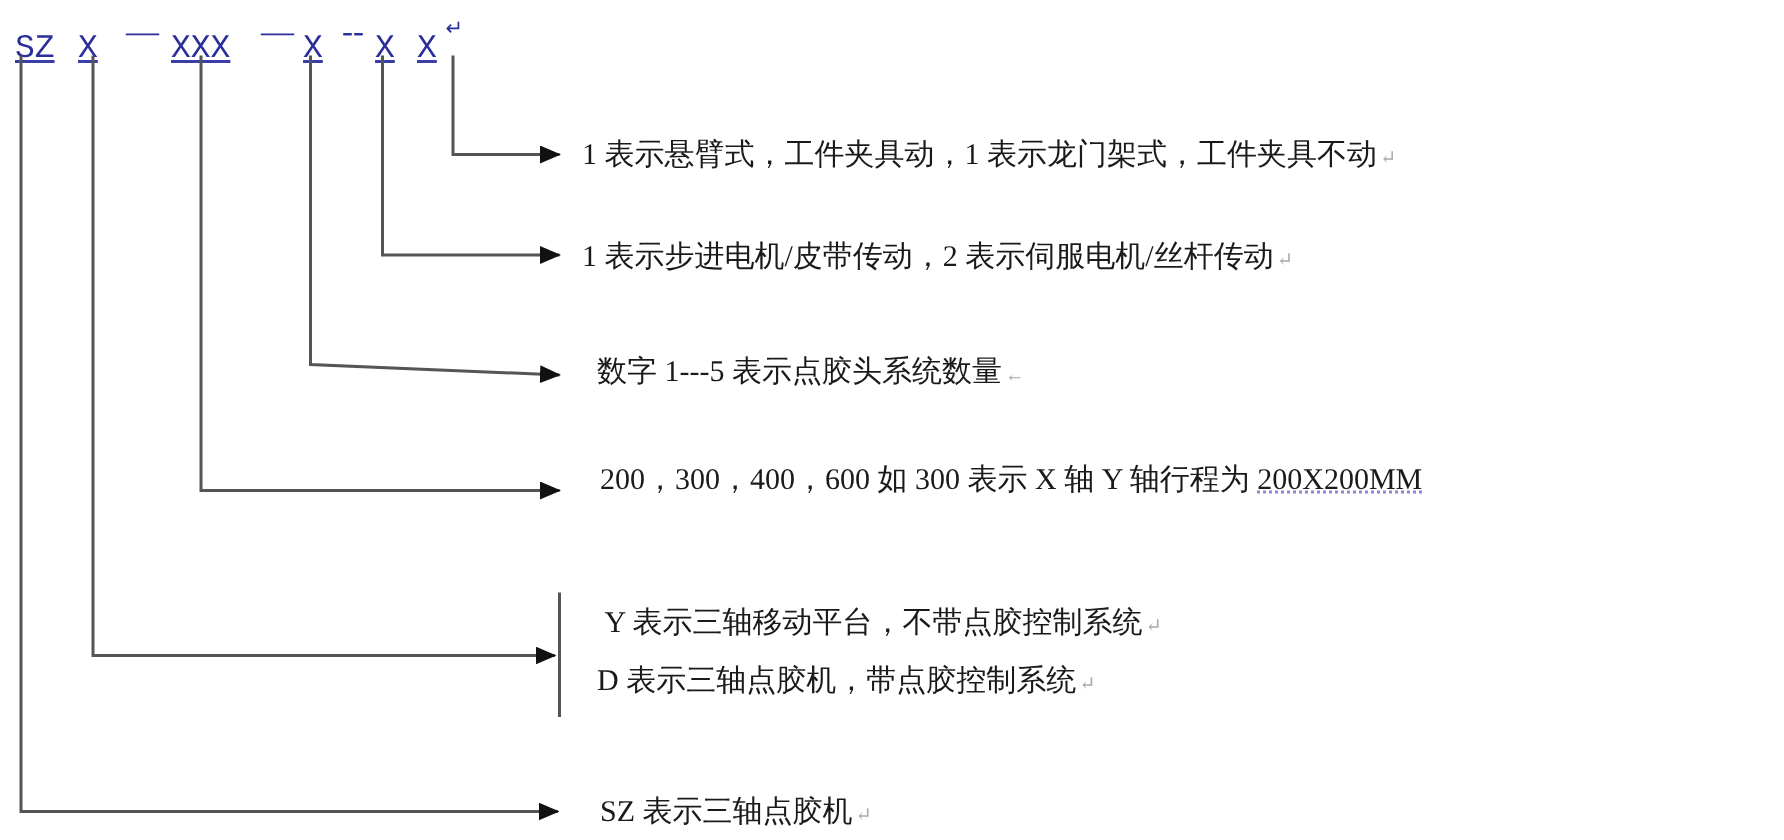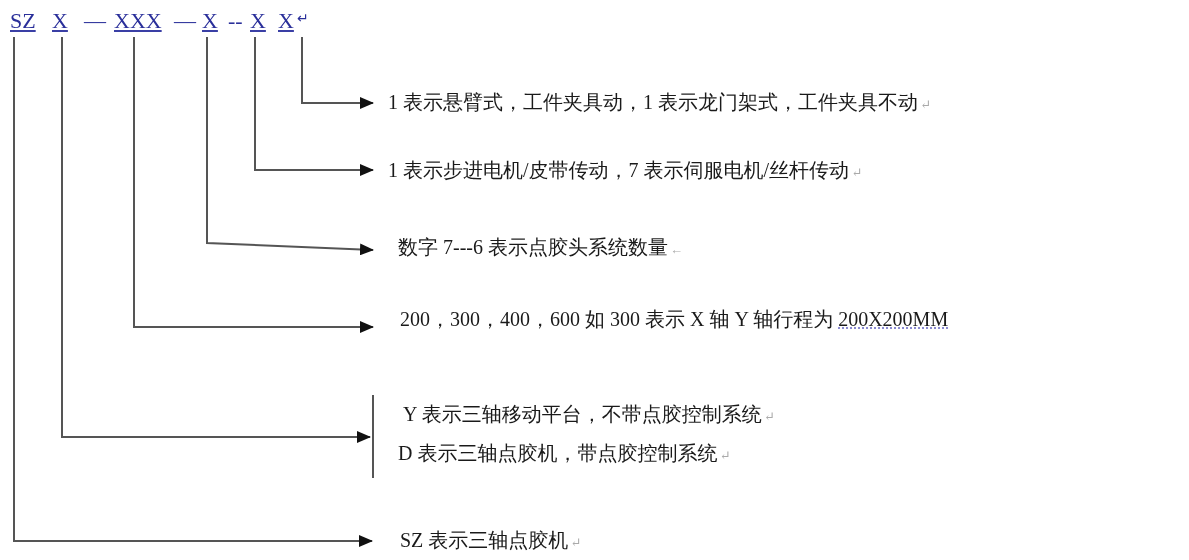--- a/index.html
+++ b/index.html
@@ -1,20 +1,20 @@
 <!DOCTYPE html>
 <html><head>
   <meta charset="utf-8">
   <style>
     html, body { margin:0; padding:0; background:#ffffff; }
     body { width:1189px; height:560px; position:relative; overflow:hidden;
       font-family: "Liberation Serif", "DejaVu Serif", serif; color:#222; }
     .code { position:absolute; top:8px; left:10px; height:28px; font-size:22px; color:#2a2f9a;
       white-space:pre; font-family:"Liberation Serif", serif; }
-    .code .seg { position:absolute; top:0; text-decoration:underline; text-decoration-color:#3a3fa5; }
+    .code .seg { position:absolute; top:12px; text-decoration:underline; text-decoration-color:#3a3fa5;font-family:Liberation Mono, monospace; }
     .code .sep { position:absolute; top:0; color:#2a2f9a; }
     .para-mark { color:#999; font-size:14px; margin-left:1px; }
     svg.lines { position:absolute; left:0; top:0; }
     .label { position:absolute; font-size:20px; white-space:nowrap; color:#1a1a1a; }
     .pm { color:#aaa; font-size:13px; margin-left:2px; }
     .squig { text-decoration: underline dotted #8a8ad0; }
   </style>
 </head>
 <body>
 
@@ -51,24 +51,24 @@
     <line x1="373" y1="395" x2="373" y2="478"></line>
 
     <polyline points="14,37 14,541 372,541" marker-end="url(#arr)"></polyline>
   </g>
 </svg>
 
 <div class="label" style="left:388px;top:89px">
   <span>1 表示悬臂式，工件夹具动，1 表示龙门架式，工件夹具不动</span><span class="pm">↵</span>
 </div>
 <div class="label" style="left:388px;top:157px">
-  <span>1 表示步进电机/皮带传动，7 表示伺服电机/丝杆传动</span><span class="pm">↵</span>
+  <span>1 表示步进电机/皮带传动，2 表示伺服电机/丝杆传动</span><span class="pm">↵</span>
 </div>
 <div class="label" style="left:398px;top:234px">
-  <span>数字 7---6 表示点胶头系统数量</span><span class="pm">←</span>
+  <span>数字 1---5 表示点胶头系统数量</span><span class="pm">←</span>
 </div>
 <div class="label" style="left:400px;top:306px">
   <span>200，300，400，600 如 300 表示 X 轴 Y 轴行程为 </span><span class="squig">200X200MM</span>
 </div>
 <div class="label" style="left:403px;top:401px">
   <span>Y 表示三轴移动平台，不带点胶控制系统</span><span class="pm">↵</span>
 </div>
 <div class="label" style="left:398px;top:440px">
   <span>D 表示三轴点胶机，带点胶控制系统</span><span class="pm">↵</span>
 </div>

